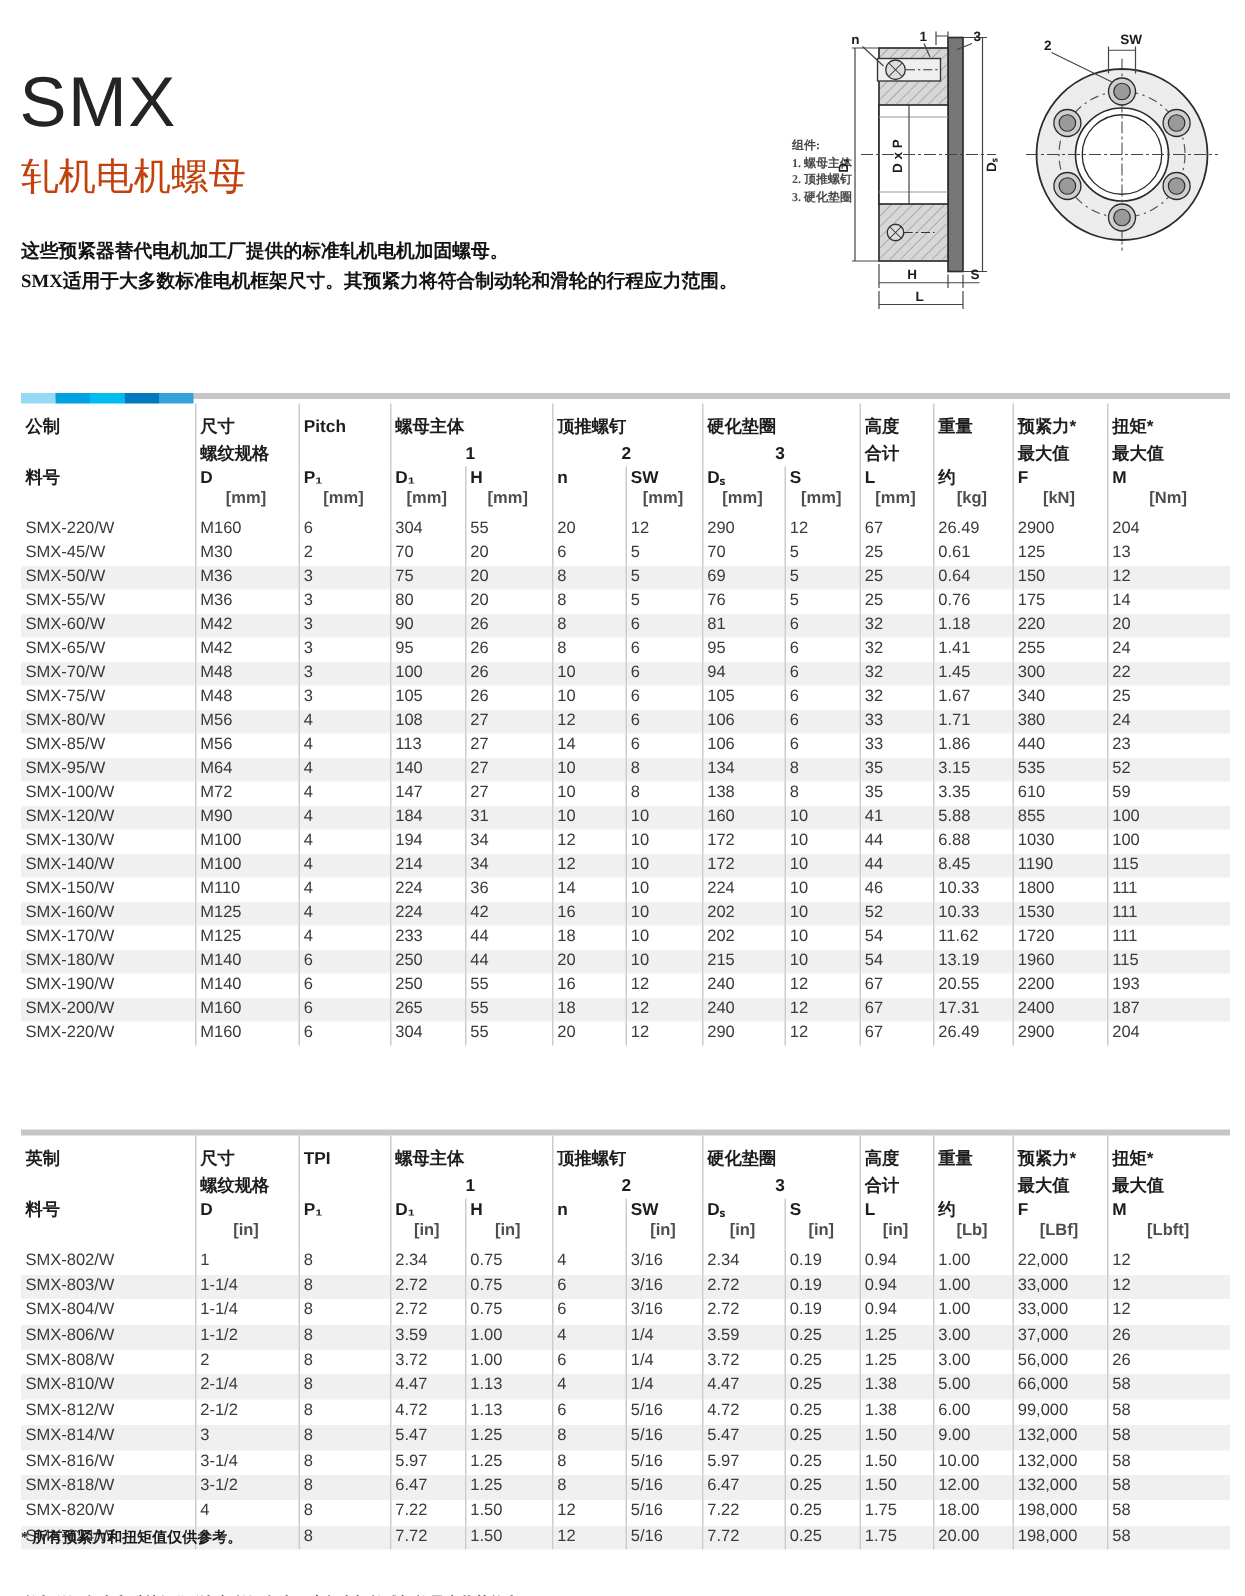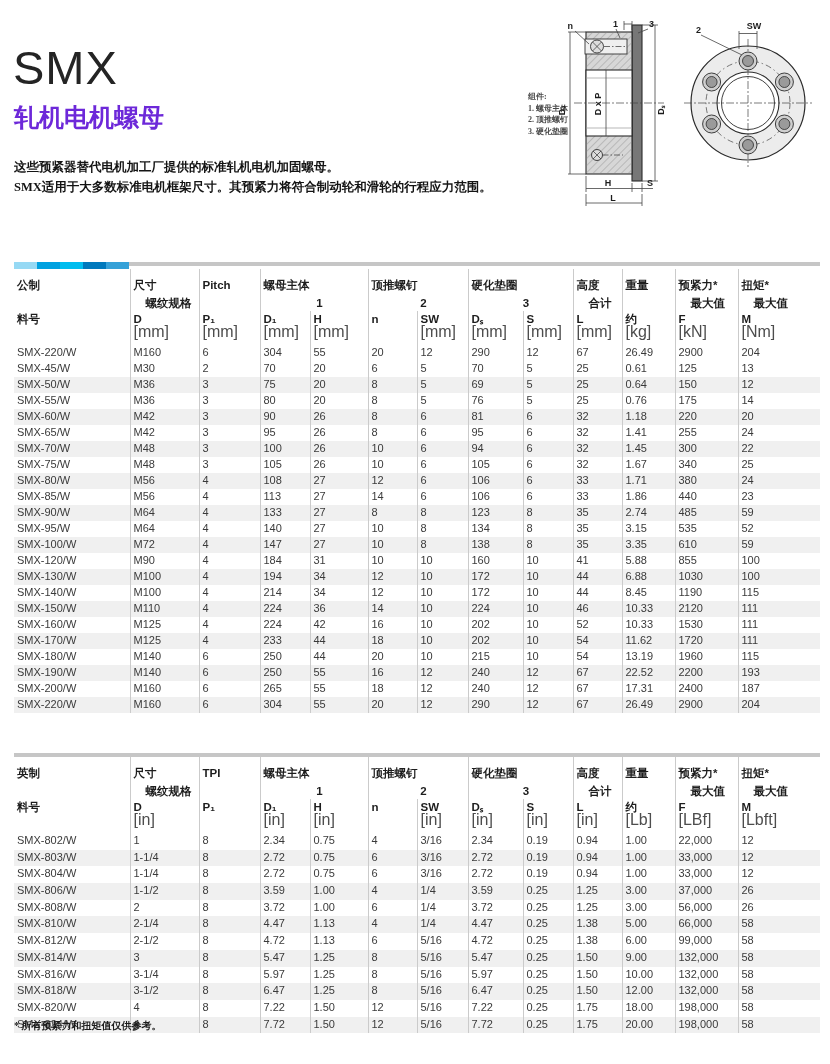--- a/index.html
+++ b/index.html
@@ -1,21 +1,21 @@
 <!DOCTYPE html>
 <html><head>
 <meta charset="utf-8">
 <style>
   html,body{margin:0;padding:0;background:#fff;}
   .page{position:relative;width:830px;height:1064px;background:#fff;overflow:hidden;
         font-family:"Liberation Sans",sans-serif;}
   
   .title{position:absolute;left:13px;top:44px;font-size:47px;font-weight:400;color:#242424;
          letter-spacing:1px;line-height:1;}
-  .subtitle{position:absolute;left:14px;top:101px;font-size:25px;font-weight:700;color:#6d28d9;}
+  .subtitle{position:absolute;left:14px;top:101px;font-size:25px;font-weight:400;color:#c2410c;}
   .desc{position:absolute;left:14px;top:158px;font-family:"Liberation Serif",serif;
         font-weight:700;font-size:12.5px;line-height:19.5px;color:#141414;}
   
   .diagram-caption{position:absolute;left:497px;top:91px;font-size:8px;line-height:11.5px;
         color:#4a4a4a;font-family:"Liberation Serif",serif;font-weight:700;margin-left:31px;}
   .drawing{position:absolute;left:486px;top:18px;}
   .dim{stroke:#444;stroke-width:0.8;fill:none;}
   .outl{stroke:#2b2b2b;stroke-width:1.1;}
   .dimtxt{font-size:9px;font-weight:700;fill:#1c1c1c;font-family:"Liberation Sans",sans-serif;}
   
@@ -24,25 +24,25 @@
   .tblock.imperial{top:712px;}
   .bar{position:relative;height:7px;}
   .bar-gray{position:absolute;left:0;right:0;top:0;height:4px;background:#c6c6c6;}
   .bar-seg{position:absolute;top:0;width:23px;height:7px;}
   table.dtable{border-collapse:collapse;width:806px;table-layout:fixed;margin-top:0;}
   .dtable th,.dtable td{text-align:left;vertical-align:top;white-space:nowrap;overflow:hidden;
         border-left:1px solid #cbcbcb;}
   .dtable tr>*:first-child{border-left:none;}
   .dtable th{font-weight:700;color:#1d1d1d;}
   .h1 th{padding:10px 4px 0 3px;font-size:11.5px;line-height:13px;}
-  .h2 th{padding:5px 4px 0 15px;font-size:11.5px;line-height:13px;height:14px;}
+  .h2 th{padding:5px 4px 0 3px;font-size:11.5px;line-height:13px;height:14px;}
   .h2 th.c{text-align:center;}
   .h3 th{padding:2px 4px 7px 3px;}
   .h3 .lbl{font-size:11.5px;font-weight:700;line-height:13px;}
-  .h3 .unit{font-size:16px;font-weight:400;color:#4d4d4d;line-height:12px;}
+  .h3 .unit{font-size:11px;font-weight:700;color:#4d4d4d;line-height:12px;text-align:center;}
   .dtable td{font-size:11px;color:#3a3a3a;padding:1px 3px;line-height:13.2px;}
   #metric-table td{height:14px;}
   #imperial-table td{height:14.7px;}
   #metric-table tbody tr:nth-child(odd):not(:first-child){background:#f0f0f0;}
   #imperial-table tbody tr:nth-child(even){background:#f0f0f0;}
   
   .footnotes{position:absolute;left:14px;top:990px;font-family:"Liberation Serif",serif;
         font-weight:700;font-size:10px;line-height:14.5px;color:#1c1c1c;white-space:pre-wrap;}
 </style>
 </head>
@@ -416,35 +416,20 @@
             <td>14</td>
             <td>6</td>
             <td>106</td>
             <td>6</td>
             <td>33</td>
             <td>1.86</td>
             <td>440</td>
             <td>23</td>
           </tr>
           <tr>
-            <td>SMX-90/W</td>
-            <td>M64</td>
-            <td>4</td>
-            <td>133</td>
-            <td>27</td>
-            <td>8</td>
-            <td>8</td>
-            <td>123</td>
-            <td>8</td>
-            <td>35</td>
-            <td>2.74</td>
-            <td>485</td>
-            <td>59</td>
-          </tr>
-          <tr>
             <td>SMX-95/W</td>
             <td>M64</td>
             <td>4</td>
             <td>140</td>
             <td>27</td>
             <td>10</td>
             <td>8</td>
             <td>134</td>
             <td>8</td>
             <td>35</td>
@@ -517,21 +502,21 @@
             <td>M110</td>
             <td>4</td>
             <td>224</td>
             <td>36</td>
             <td>14</td>
             <td>10</td>
             <td>224</td>
             <td>10</td>
             <td>46</td>
             <td>10.33</td>
-            <td>2120</td>
+            <td>1800</td>
             <td>111</td>
           </tr>
           <tr>
             <td>SMX-160/W</td>
             <td>M125</td>
             <td>4</td>
             <td>224</td>
             <td>42</td>
             <td>16</td>
             <td>10</td>
@@ -576,21 +561,21 @@
             <td>SMX-190/W</td>
             <td>M140</td>
             <td>6</td>
             <td>250</td>
             <td>55</td>
             <td>16</td>
             <td>12</td>
             <td>240</td>
             <td>12</td>
             <td>67</td>
-            <td>22.52</td>
+            <td>20.55</td>
             <td>2200</td>
             <td>193</td>
           </tr>
           <tr>
             <td>SMX-200/W</td>
             <td>M160</td>
             <td>6</td>
             <td>265</td>
             <td>55</td>
             <td>18</td>

